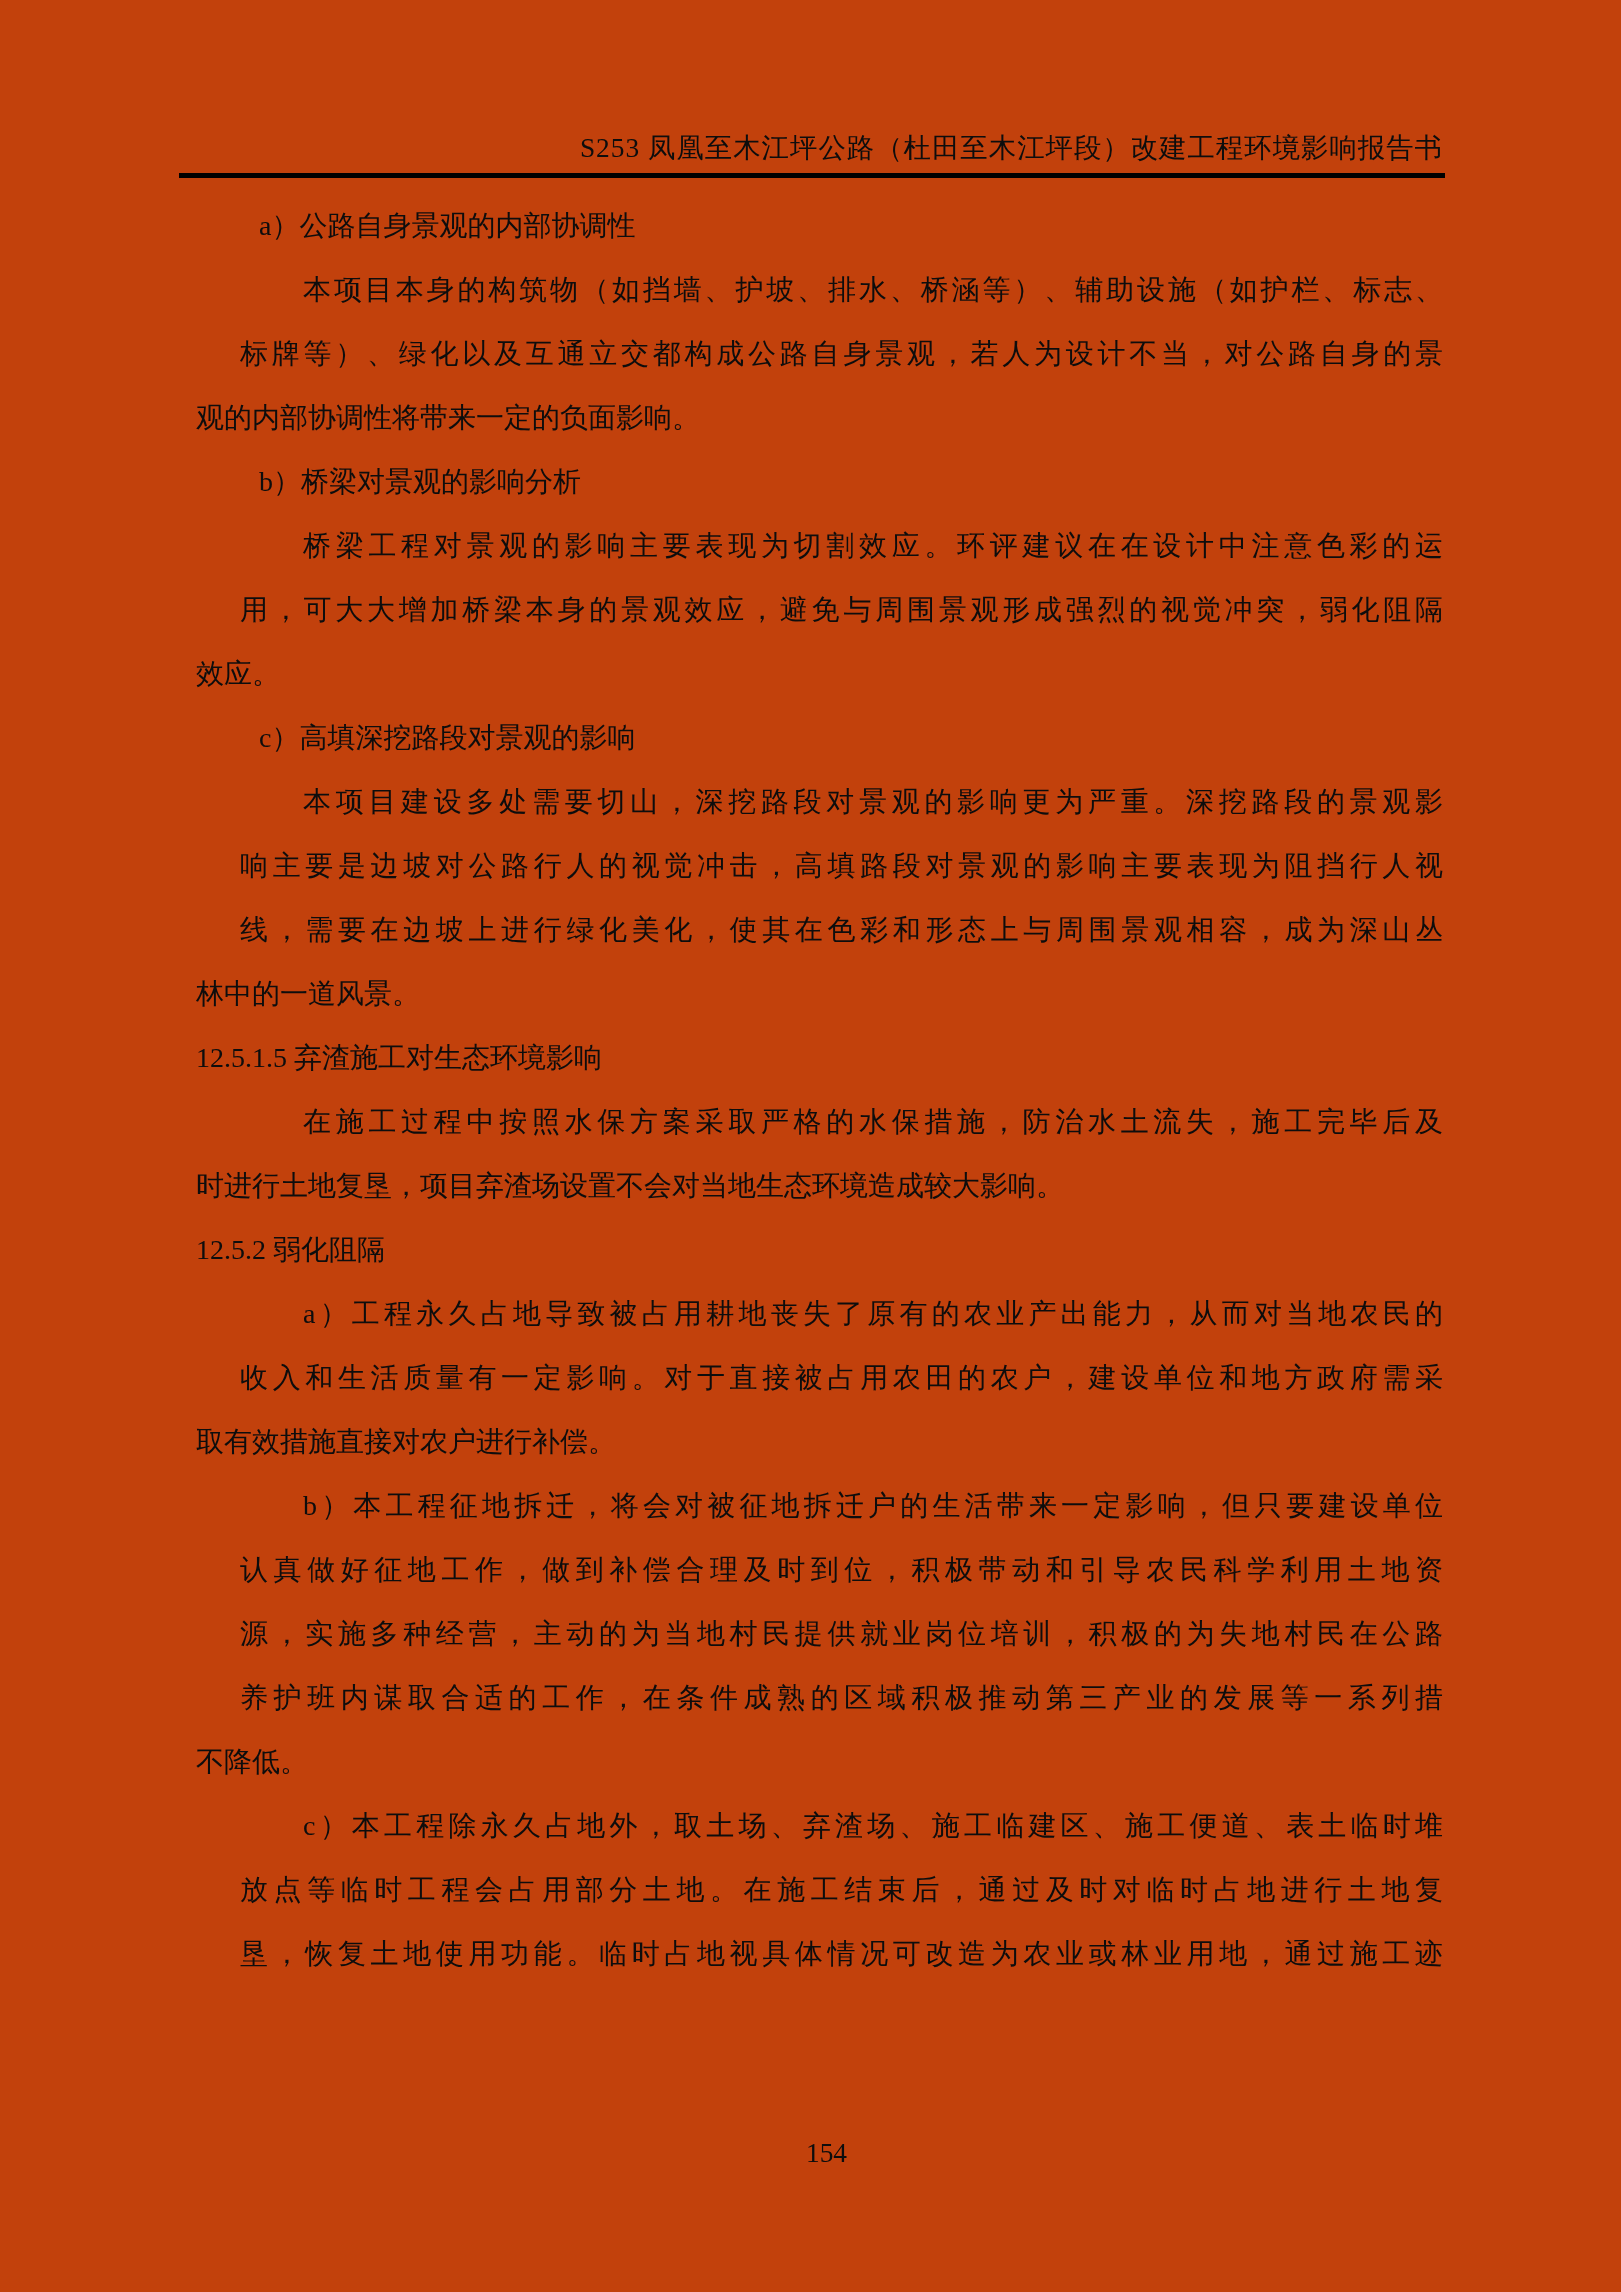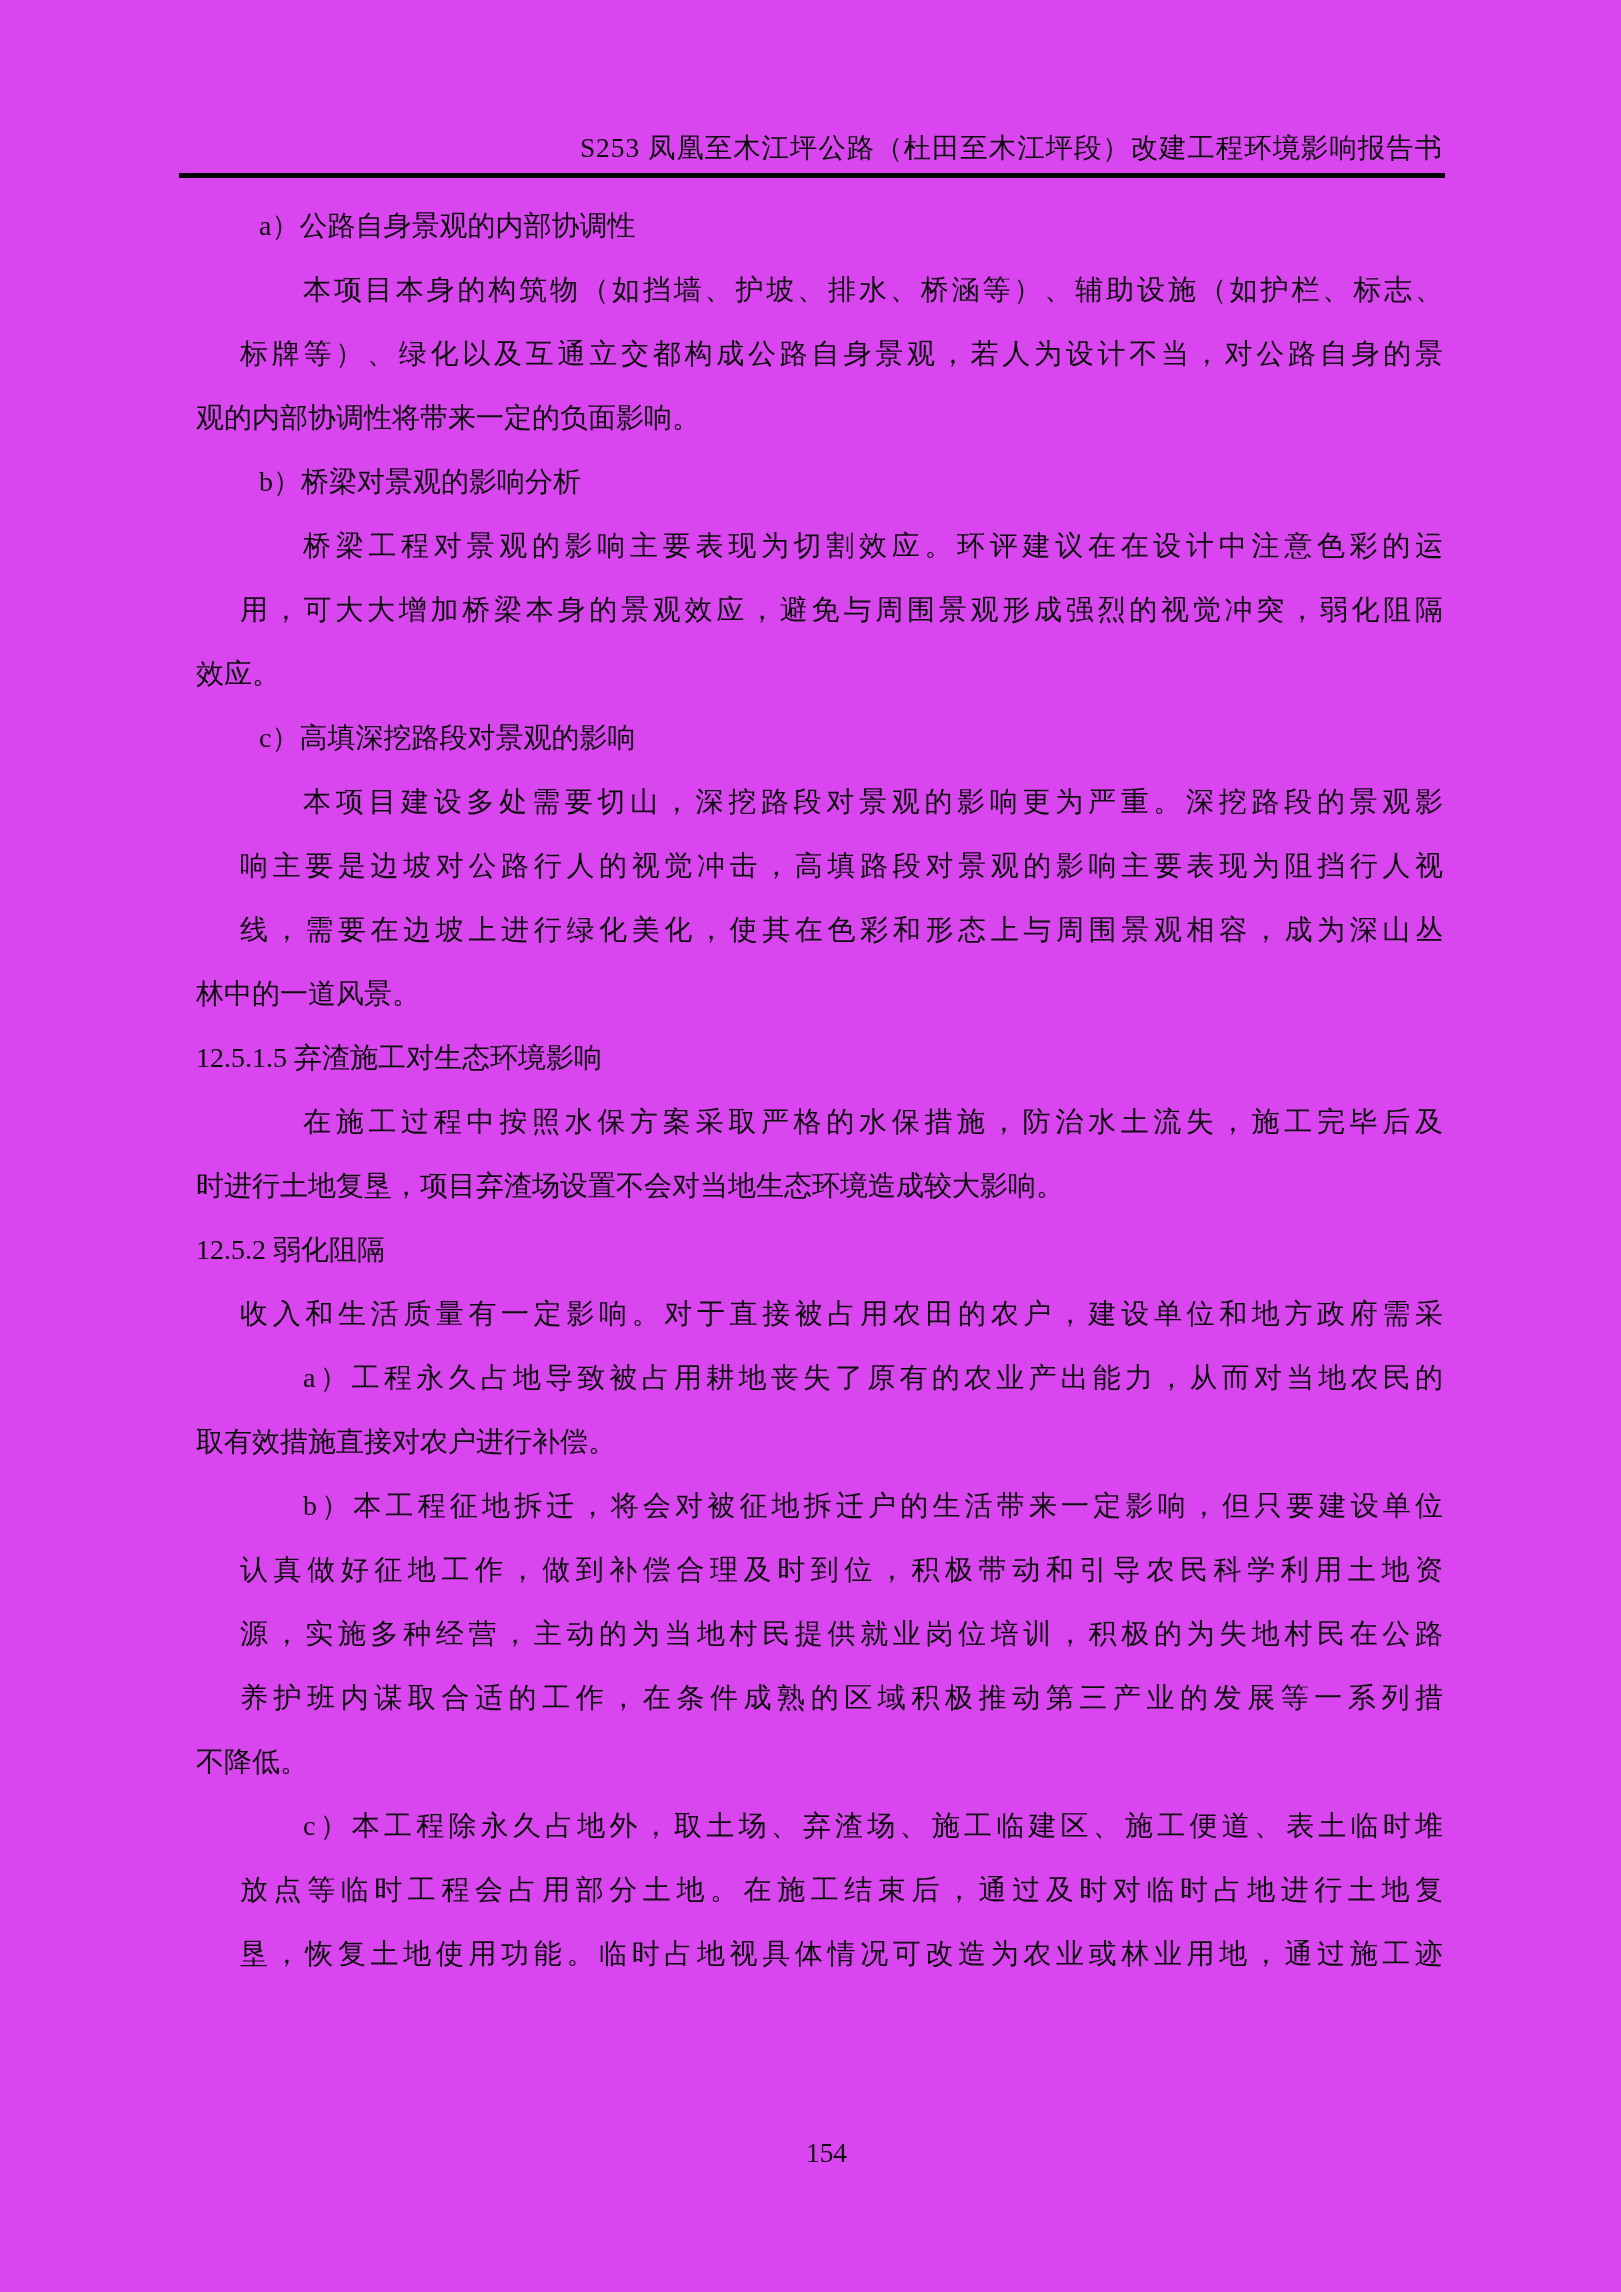--- a/index.html
+++ b/index.html
@@ -13,21 +13,21 @@
     position: relative;
     font-family: "Liberation Serif", "DejaVu Serif", serif;
     color: #0d0d0d;
   }
   .page {
     position: absolute;
     left: 0;
     top: 0;
     width: 1621px;
     height: 2293px;
-    background: #d946ef;
+    background: #c2410c;
     overflow: hidden;
   }
   .header-title {
     position: absolute;
     top: 131px;
     left: 196px;
     width: 1247px;
     text-align: right;
     font-size: 27.4px;
     line-height: 35px;
@@ -94,22 +94,22 @@
       <div class="line">效应。</div>
       <div class="line indent">c）高填深挖路段对景观的影响</div>
       <div class="line indent fill">本项目建设多处需要切山，深挖路段对景观的影响更为严重。深挖路段的景观影</div>
       <div class="line fill">响主要是边坡对公路行人的视觉冲击，高填路段对景观的影响主要表现为阻挡行人视</div>
       <div class="line fill">线，需要在边坡上进行绿化美化，使其在色彩和形态上与周围景观相容，成为深山丛</div>
       <div class="line">林中的一道风景。</div>
       <div class="line heading">12.5.1.5 弃渣施工对生态环境影响</div>
       <div class="line indent fill">在施工过程中按照水保方案采取严格的水保措施，防治水土流失，施工完毕后及</div>
       <div class="line">时进行土地复垦，项目弃渣场设置不会对当地生态环境造成较大影响。</div>
       <div class="line heading">12.5.2 弱化阻隔</div>
+      <div class="line indent fill">a）工程永久占地导致被占用耕地丧失了原有的农业产出能力，从而对当地农民的</div>
       <div class="line fill">收入和生活质量有一定影响。对于直接被占用农田的农户，建设单位和地方政府需采</div>
-      <div class="line indent fill">a）工程永久占地导致被占用耕地丧失了原有的农业产出能力，从而对当地农民的</div>
       <div class="line">取有效措施直接对农户进行补偿。</div>
       <div class="line indent fill">b）本工程征地拆迁，将会对被征地拆迁户的生活带来一定影响，但只要建设单位</div>
       <div class="line fill">认真做好征地工作，做到补偿合理及时到位，积极带动和引导农民科学利用土地资</div>
       <div class="line fill">源，实施多种经营，主动的为当地村民提供就业岗位培训，积极的为失地村民在公路</div>
       <div class="line fill">养护班内谋取合适的工作，在条件成熟的区域积极推动第三产业的发展等一系列措</div>
       <div class="line">不降低。</div>
       <div class="line indent fill">c）本工程除永久占地外，取土场、弃渣场、施工临建区、施工便道、表土临时堆</div>
       <div class="line fill">放点等临时工程会占用部分土地。在施工结束后，通过及时对临时占地进行土地复</div>
       <div class="line fill">垦，恢复土地使用功能。临时占地视具体情况可改造为农业或林业用地，通过施工迹</div>
     </div>

